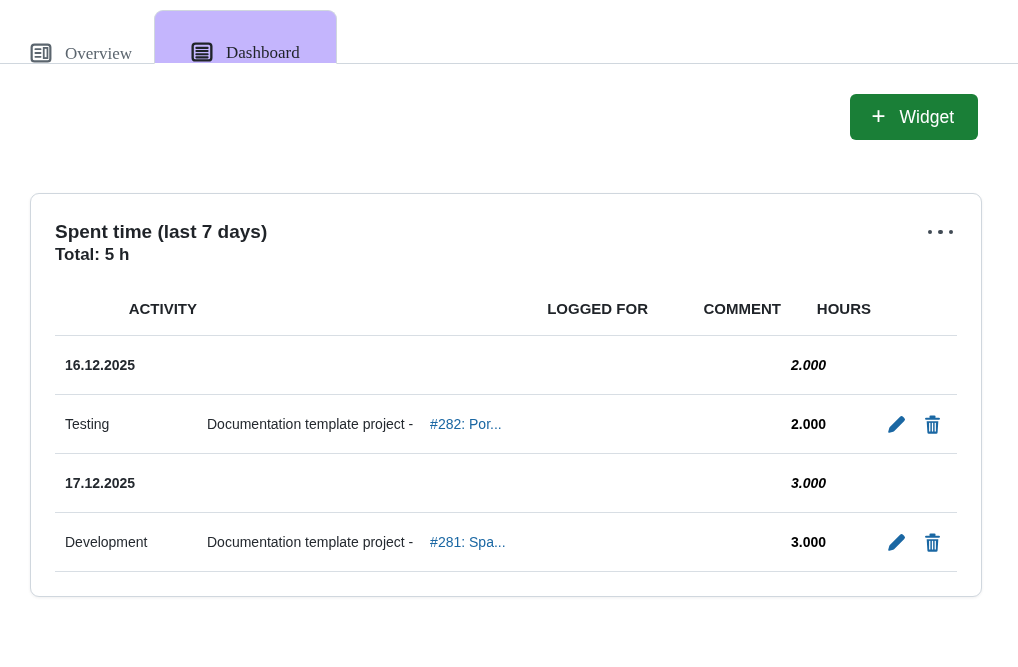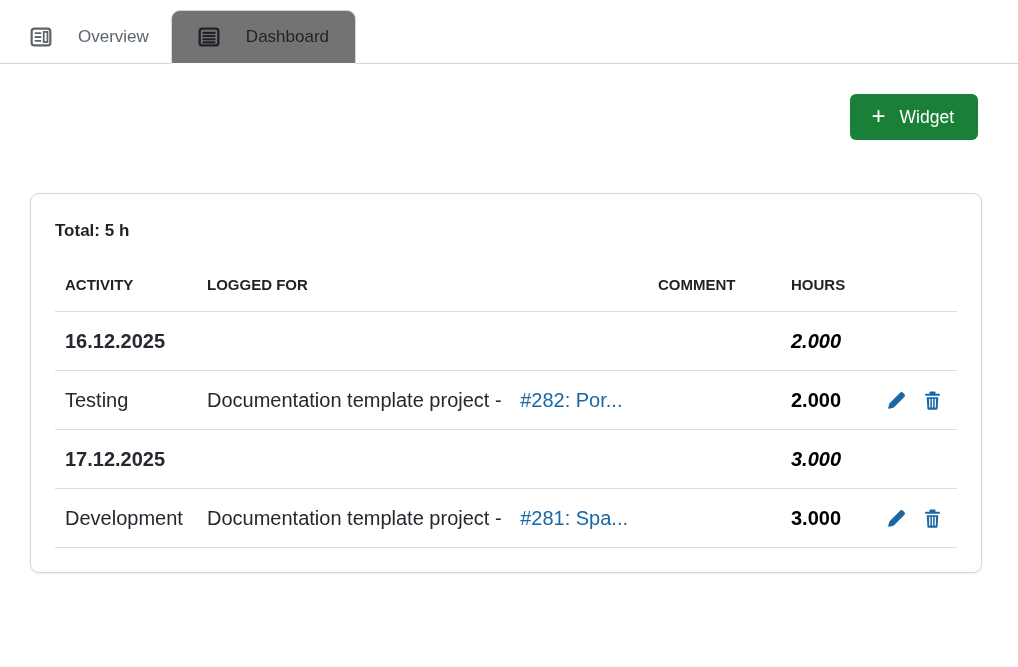--- a/index.html
+++ b/index.html
@@ -16,32 +16,32 @@
     position: relative;
     display: flex; align-items: flex-end;
     height: 64px; padding-left: 8px;
   }
   .tabbar::after {
     content: ""; position: absolute; left: 0; right: 0; bottom: 0;
     height: 1px; background: #D0D7DE;
   }
   .tab {
     position: relative; z-index: 1;
-    display: flex; align-items: center; gap: 26px;
+    display: flex; align-items: flex-end; gap: 13px;
     height: 54px; padding: 0 22px;
     font-size: 17px; color: #5B656E;
     border-radius: 9px 9px 0 0;
-    cursor: pointer; white-space: nowrap;
+    cursor: pointer; white-space: nowrap; font-family: Liberation Serif, serif;
   }
   .tab.active {
-    background: #737373;
+    background: #c4b5fd;
     border: 1px solid #D0D7DE;
     border-bottom: 1px solid #fff;
     color: #1F2328;
-    padding: 0 26px;
+    padding: 0 36px;
   }
   .tab .ticon { display: inline-flex; width: 22px; height: 22px; }
 
   
   .toolbar { display: flex; justify-content: flex-end; padding: 30px 40px 0 0; }
   .widget-btn {
     display: inline-flex; align-items: center; gap: 14px;
     height: 46px; padding: 0 24px 0 22px;
     background: #1A7F37; color: #fff;
     border: none; border-radius: 6px;
@@ -66,26 +66,26 @@
     background: none; border: none; padding: 8px 4px; cursor: pointer;
   }
   .menu-dots i { width: 4.5px; height: 4.5px; border-radius: 50%; background: #414B55; }
 
   .total { font-size: 17px; font-weight: 700; color: #1F2328; line-height: 22px; }
 
   
   table { width: 100%; border-collapse: collapse; table-layout: fixed; margin-top: 14px; }
   th {
     font-size: 15px; font-weight: 700; color: #1F2328;
-    text-align: left; padding: 20px 0 18px 10px;
+    text-align: right; padding: 20px 0 18px 10px;
     border-bottom: 1px solid #D8DEE4;
     white-space: nowrap; overflow: hidden;
   }
   td {
-    font-size: 20px; color: #24292F;
+    font-size: 14px; color: #24292F;
     height: 59px; padding: 0 0 0 10px;
     border-bottom: 1px solid #D8DEE4;
     white-space: nowrap; overflow: hidden;
   }
   td.date-cell { font-weight: 700; }
   td.hours { font-weight: 700; color: #000000; }
   td.hours.sum { font-style: italic; }
   a.wp-link { color: #1A67A3; text-decoration: none; cursor: pointer; margin-left: 13px; }
   .actions { display: flex; justify-content: flex-end; align-items: center; gap: 17px; padding-right: 15px; }
   .icon-btn { background: none; border: none; padding: 0; cursor: pointer; display: inline-flex; }
@@ -117,20 +117,28 @@
 </div>
 
 <div class="toolbar">
   <button class="widget-btn">
     <span class="plus">+</span>
     <span>Widget</span>
   </button>
 </div>
 
 <div class="card">
+  <div class="card-head">
+    <div class="card-title">Spent time (last 7 days)</div>
+    <button class="menu-dots">
+      <i></i>
+        <i></i>
+        <i></i>
+    </button>
+  </div>
 
   <div class="total">Total: 5 h</div>
 
   <table>
     <colgroup>
       <col style="width:142px">
         <col style="width:451px">
         <col style="width:133px">
         <col style="width:90px">
         <col>

